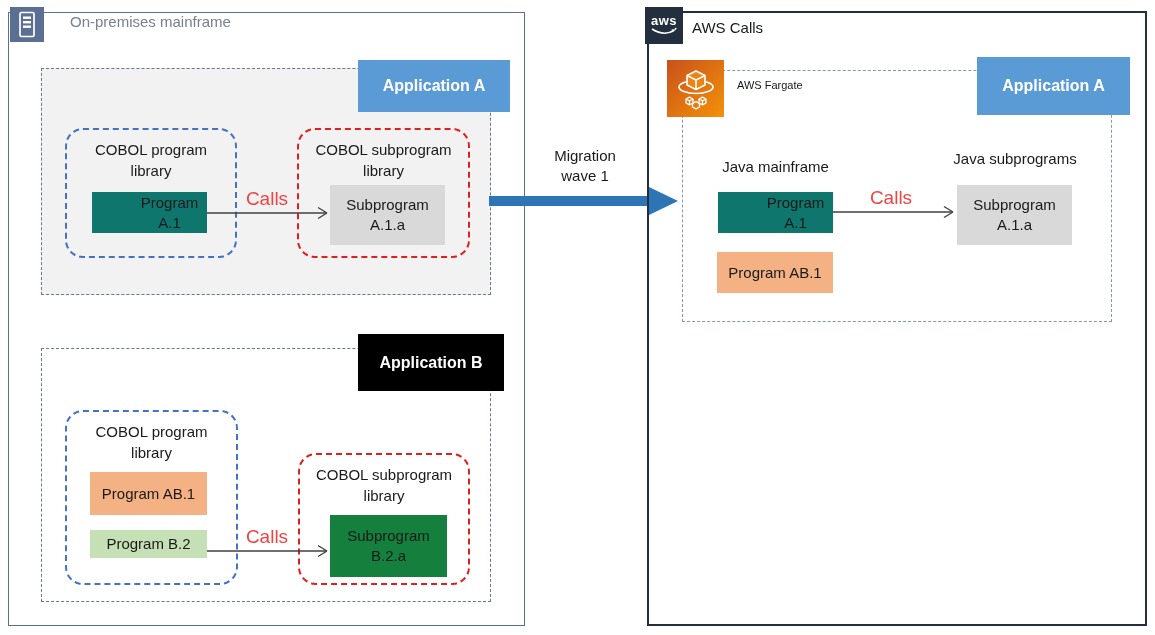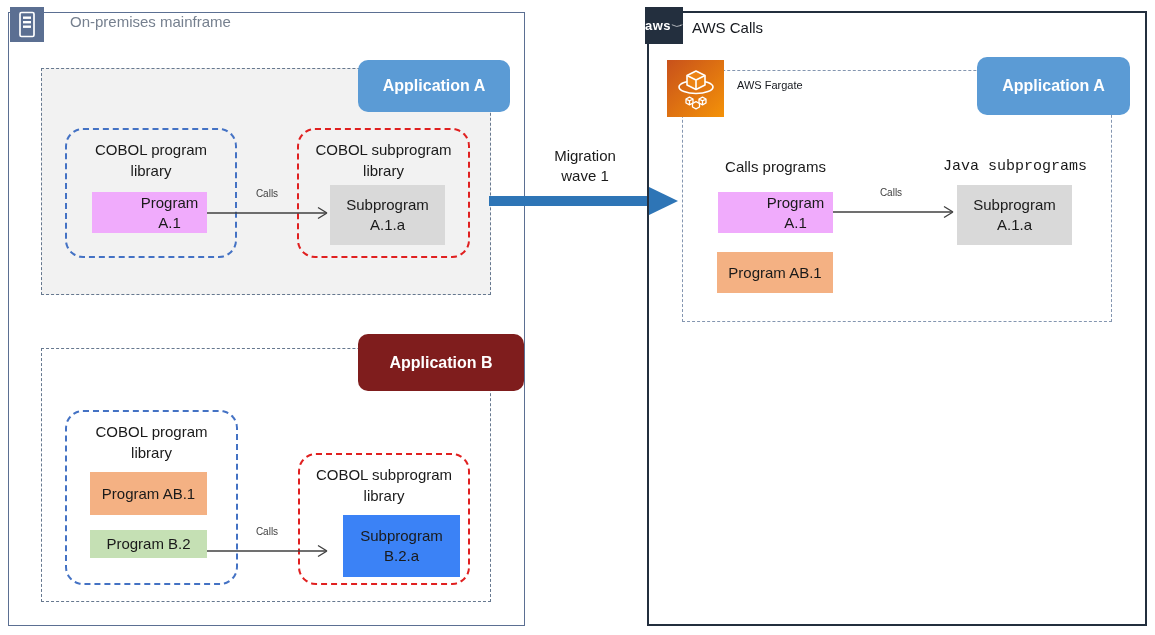--- a/index.html
+++ b/index.html
@@ -13,75 +13,75 @@
                 border:2px solid #232f3e; }
 
   .zone-title { position:absolute; font-size:15px; white-space:nowrap; }
   .onprem-title { left:70px; top:13px; color:#76808f; }
   .aws-title    { left:692px; top:19px; color:#16191f; }
 
   
   .mainframe-icon { position:absolute; left:10px; top:7px; width:34px; height:35px;
                     background:#5b6f92; display:flex; align-items:center; justify-content:center; }
   .awslogo-icon   { position:absolute; left:645px; top:7px; width:38px; height:37px;
-                    background:#232f3e; display:flex; 
+                    background:#232f3e; display:flex; flex-direction:column;
                     align-items:center; justify-content:center; }
   .awslogo-text   { color:#fff; font-size:13px; font-weight:bold; line-height:12px; letter-spacing:0.5px; }
   .fargate-icon   { position:absolute; left:667px; top:60px; width:57px; height:57px;
                     background:linear-gradient(135deg,#c8511b 0%,#f49208 100%);
                     display:flex; align-items:center; justify-content:center; }
   .fargate-label  { position:absolute; left:737px; top:79px; font-size:11px; color:#16191f; white-space:nowrap; }
 
   
   .group { position:absolute; border:1px dashed #66788f; }
   .group-appA      { left:41px;  top:68px;  width:450px; height:227px; background:#f2f2f2; }
   .group-appB      { left:41px;  top:348px; width:450px; height:254px; background:#ffffff; }
   .group-fargate   { left:682px; top:70px;  width:430px; height:252px; border-color:#8496b0; }
 
-  .badge { position:absolute; border-radius:10px; display:flex; align-items:center; justify-content:center;
+  .badge { position:absolute; border-radius:0; display:flex; align-items:center; justify-content:center;
            color:#ffffff; font-weight:bold; font-size:16px; }
   .badge-appA-left  { left:358px; top:60px;  width:152px; height:52px; background:#5b9bd5; }
-  .badge-appB       { left:358px; top:334px; width:166px; height:57px; background:#7f1d1d; }
+  .badge-appB       { left:358px; top:334px; width:146px; height:57px; background:#000000; }
   .badge-appA-right { left:977px; top:57px;  width:153px; height:58px; background:#5b9bd5; }
 
   
   .library { position:absolute; border-radius:18px; text-align:center; }
   .library-blue { border:2px dashed #4472c4; }
   .library-red  { border:2px dashed #e02020; }
   .lib-progA    { left:65px;  top:128px; width:172px; height:130px; }
   .lib-subA     { left:297px; top:128px; width:173px; height:130px; }
   .lib-progB    { left:65px;  top:410px; width:173px; height:175px; }
   .lib-subB     { left:298px; top:453px; width:172px; height:132px; }
   .lib-title { font-size:15px; color:#1a1a1a; line-height:21px; padding-top:9px;
                margin:0 auto; width:150px; }
 
   
   .node { position:absolute; display:flex; align-items:center; justify-content:center;
           font-size:15px; color:#1a1a1a; text-align:center; line-height:20px; }
-  .fill-blue   { background:#f0abfc;padding-left:40px; }
+  .fill-blue   { background:#0f766e;padding-left:40px; }
   .fill-gray   { background:#d9d9d9; }
   .fill-orange { background:#f4b183;text-align:center; }
   .fill-green  { background:#c5e0b4; }
-  .fill-yellow { background:#3b82f6;margin-left:13px; }
+  .fill-yellow { background:#15803d; }
 
   .n-progA1-left  { left:92px;  top:192px; width:115px; height:41px; }
   .n-subA1a-left  { left:330px; top:185px; width:115px; height:60px; }
   .n-progAB1-left { left:90px;  top:472px; width:117px; height:43px; }
   .n-progB2-left  { left:90px;  top:530px; width:117px; height:28px; }
   .n-subB2a-left  { left:330px; top:515px; width:117px; height:62px; }
   .n-progA1-aws   { left:718px; top:192px; width:115px; height:41px; }
   .n-progAB1-aws  { left:717px; top:252px; width:116px; height:41px; }
   .n-subA1a-aws   { left:957px; top:185px; width:115px; height:60px; }
 
   
   .plain-label { position:absolute; font-size:15px; color:#1a1a1a; text-align:center; }
   .java-programs-label    { left:713px; top:158px; width:125px; }
-  .java-subprograms-label { left:942px; top:158px; width:146px;font-family:Liberation Mono, monospace; }
+  .java-subprograms-label { left:942px; top:150px; width:146px; }
 
-  .calls-label { position:absolute; font-size:10px; color:#404040; text-align:center; width:60px; }
+  .calls-label { position:absolute; font-size:19px; color:#ef4444; text-align:center; width:60px; }
   .calls-a   { left:237px; top:188px; }
   .calls-b   { left:237px; top:526px; }
   .calls-aws { left:861px; top:187px; }
 
   .migration-label { position:absolute; left:535px; top:146px; width:100px;
                      font-size:15px; color:#1a1a1a; text-align:center; line-height:20px; }
 
   
   .arrow-svg { position:absolute; overflow:visible; }
   .arr-a   { left:207px; top:205px; }
@@ -173,21 +173,21 @@
         <path d="M13 33 l3.5 -1.8 l3.5 1.8 v4 l-3.5 1.8 l-3.5 -1.8 z M13 33 l3.5 1.8 l3.5 -1.8 M16.5 34.8 v4"></path>
         <path d="M26 33 l3.5 -1.8 l3.5 1.8 v4 l-3.5 1.8 l-3.5 -1.8 z M26 33 l3.5 1.8 l3.5 -1.8 M29.5 34.8 v4"></path>
         <path d="M19.5 37.5 l3.5 -1.8 l3.5 1.8 v3.5 l-3.5 1.8 l-3.5 -1.8 z"></path>
       </g>
     </svg>
   </div>
   <div class="fargate-label">AWS Fargate</div>
 
   <div class="badge badge-appA-right">Application A</div>
 
-  <div class="plain-label java-programs-label">Calls programs</div>
+  <div class="plain-label java-programs-label">Java mainframe</div>
   <div class="plain-label java-subprograms-label">Java subprograms</div>
 
   <div class="node fill-blue n-progA1-aws">Program A.1</div>
   <div class="node fill-orange n-progAB1-aws">Program AB.1</div>
   <div class="node fill-gray n-subA1a-aws">Subprogram A.1.a</div>
 
   <div class="calls-label calls-aws">Calls</div>
   <svg class="arrow-svg arr-aws" width="122" height="16">
     <line x1="0" y1="8" x2="119" y2="8" stroke="#404040" stroke-width="1.4"></line>
     <path d="M120 8 l-9 -5.5 M120 8 l-9 5.5" stroke="#404040" stroke-width="1.4" fill="none"></path>

